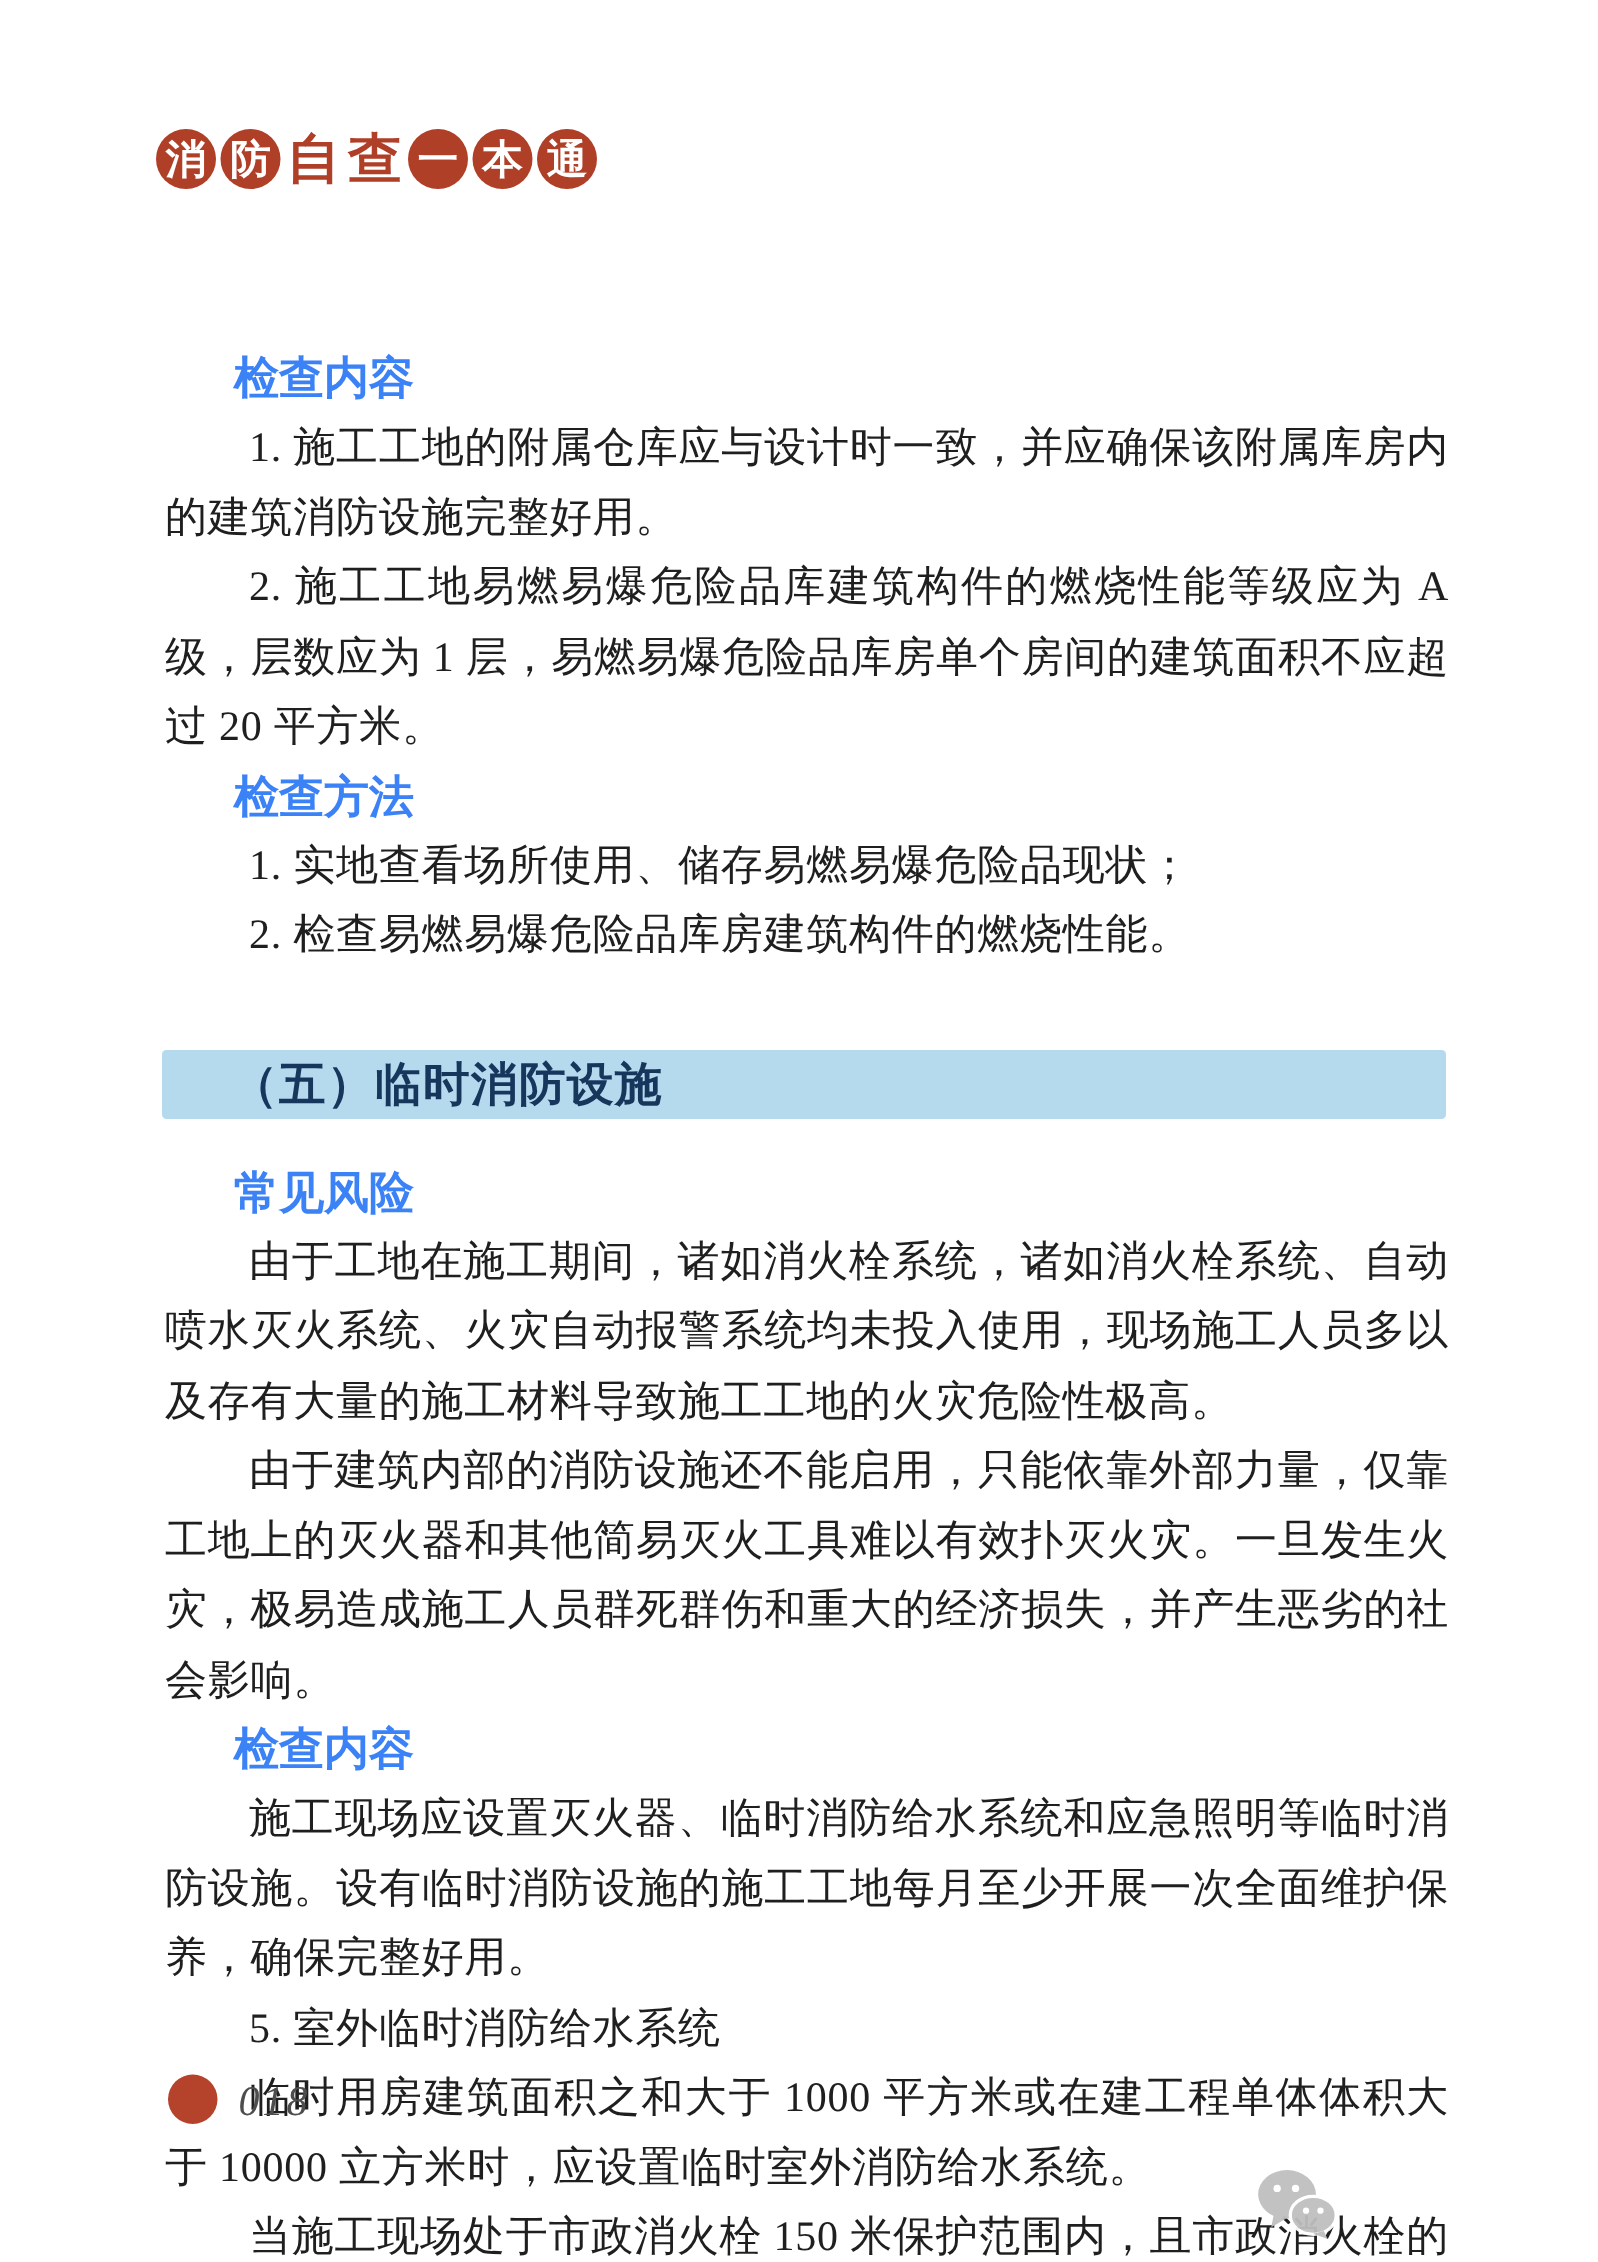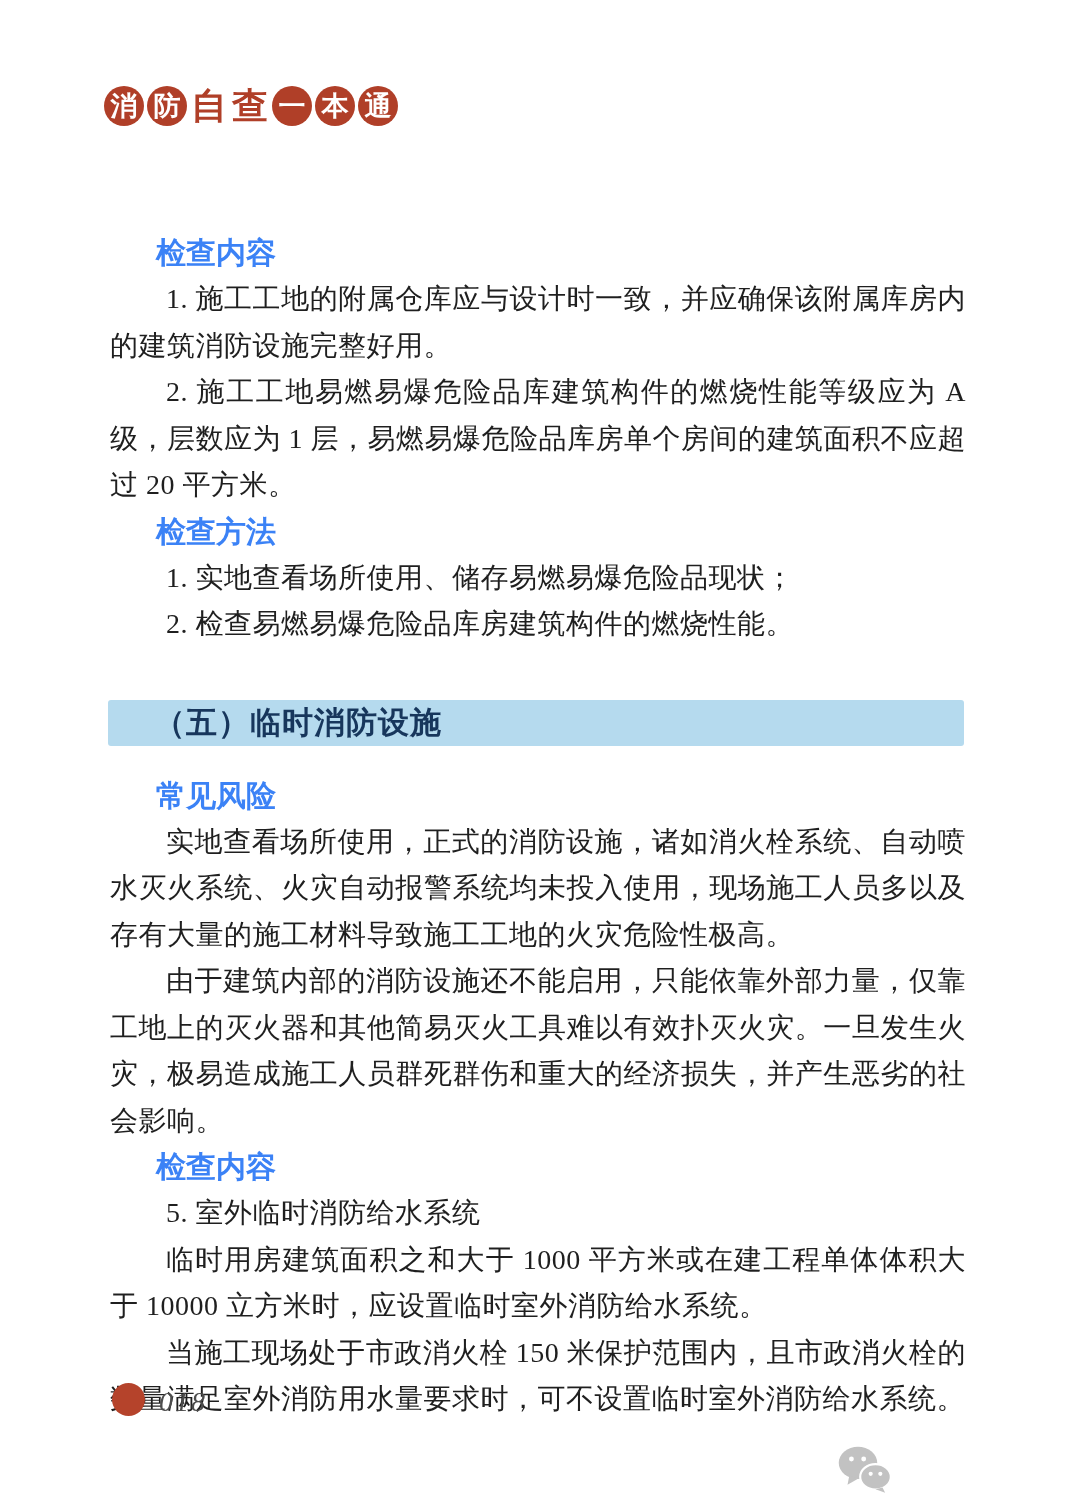--- a/index.html
+++ b/index.html
@@ -155,24 +155,25 @@
 
     <h3 class="red-heading">检查方法</h3>
     <p class="body-para">1. 实地查看场所使用、储存易燃易爆危险品现状；</p>
     <p class="body-para">2. 检查易燃易爆危险品库房建筑构件的燃烧性能。</p>
 
     <div class="banner">
       <span class="banner-title">（五）临时消防设施</span>
     </div>
 
     <h3 class="red-heading">常见风险</h3>
-    <p class="body-para">实地查看场所使用，正式的消防设施，诸如消火栓系统、自动喷水灭火系统、火灾自动报警系统均未投入使用，现场施工人员多以及存有大量的施工材料导致施工工地的火灾危险性极高。</p>
+    <p class="body-para">由于工地在施工期间，诸如消火栓系统，诸如消火栓系统、自动喷水灭火系统、火灾自动报警系统均未投入使用，现场施工人员多以及存有大量的施工材料导致施工工地的火灾危险性极高。</p>
     <p class="body-para">由于建筑内部的消防设施还不能启用，只能依靠外部力量，仅靠工地上的灭火器和其他简易灭火工具难以有效扑灭火灾。一旦发生火灾，极易造成施工人员群死群伤和重大的经济损失，并产生恶劣的社会影响。</p>
 
     <h3 class="red-heading">检查内容</h3>
+    <p class="body-para">施工现场应设置灭火器、临时消防给水系统和应急照明等临时消防设施。设有临时消防设施的施工工地每月至少开展一次全面维护保养，确保完整好用。</p>
     <p class="body-para">5. 室外临时消防给水系统</p>
     <p class="body-para">临时用房建筑面积之和大于 1000 平方米或在建工程单体体积大于 10000 立方米时，应设置临时室外消防给水系统。</p>
     <p class="body-para">当施工现场处于市政消火栓 150 米保护范围内，且市政消火栓的数量满足室外消防用水量要求时，可不设置临时室外消防给水系统。</p>
 
   </div>
 
   <div class="page-num-dot"></div>
   <div class="page-num">018</div>
 
   <div class="watermark">

